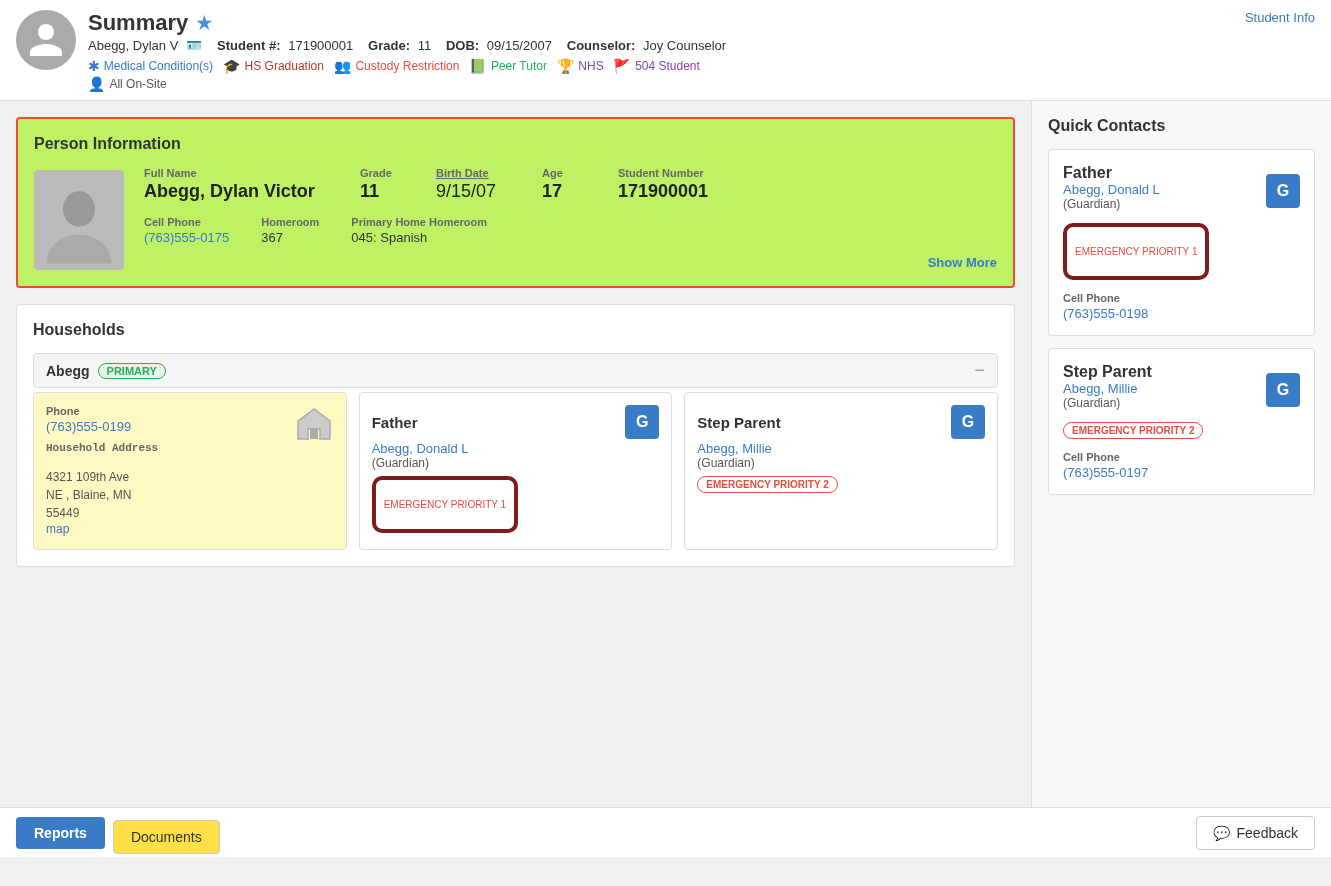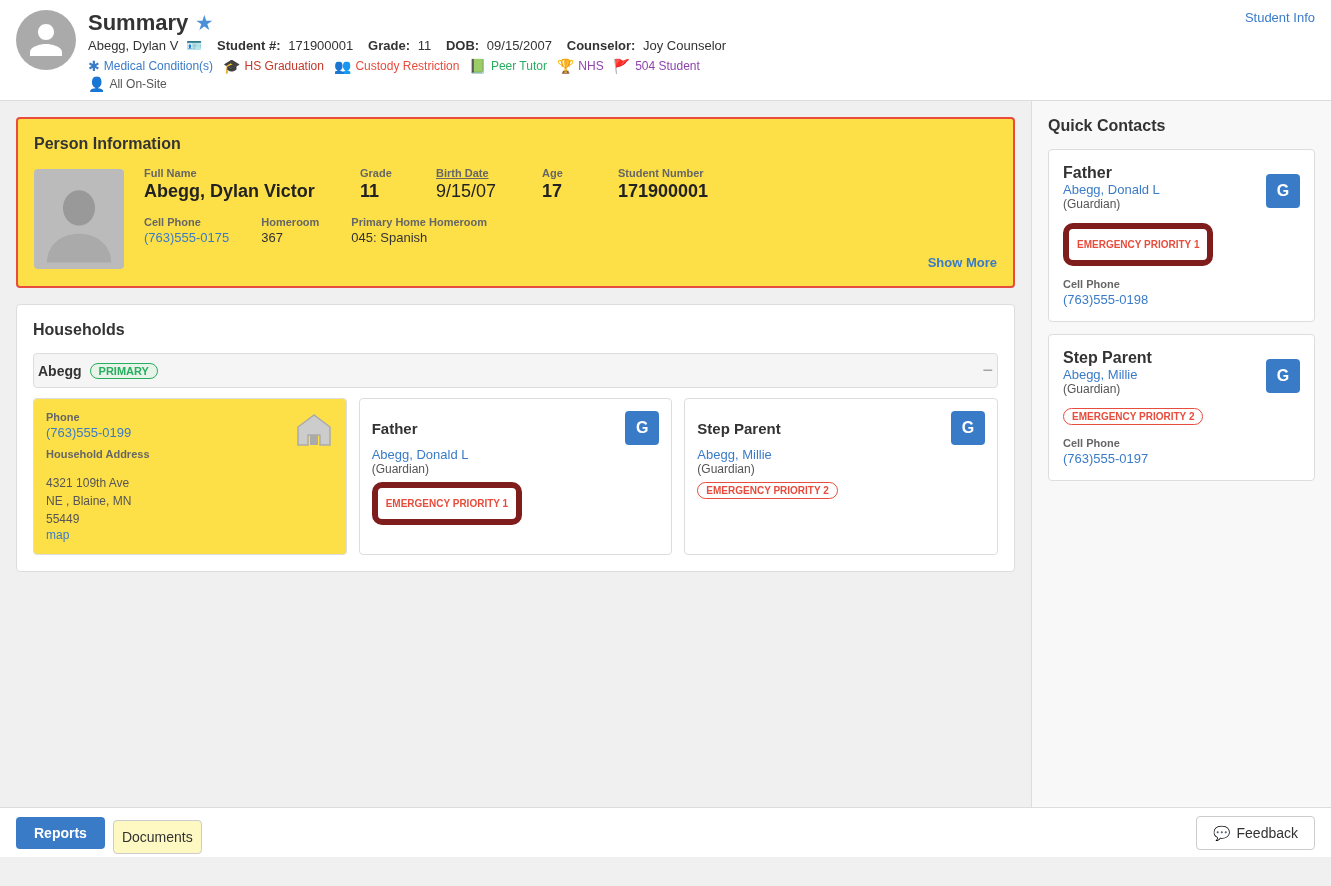--- a/index.html
+++ b/index.html
@@ -26,63 +26,63 @@
     .badge-504 { color: #8e44ad; }
     .badge-onsite { color: #555; }
     .student-info-link { color: #3a7bc8; font-size: 13px; cursor: pointer; text-decoration: none; }
 
     .main-content { display: flex; gap: 0; height: calc(886px - 130px - 50px); }
 
     .left-panel { flex: 1; padding: 16px; overflow-y: auto; }
     .right-panel { width: 300px; background: #f8f8f8; padding: 16px; border-left: 1px solid #ddd; overflow-y: auto; }
 
     
-    .section-card { background: #fde047; border: 2px solid #e74c3c; border-radius: 4px; padding: 16px; margin-bottom: 16px; }
+    .section-card { background: #bef264; border: 2px solid #e74c3c; border-radius: 4px; padding: 16px; margin-bottom: 16px; }
     .section-card-normal { background: #fff; border: 1px solid #ddd; border-radius: 4px; padding: 16px; margin-bottom: 16px; }
     .section-title { font-size: 16px; font-weight: bold; color: #333; margin-bottom: 14px; }
 
-    .person-info-body { display: flex; gap: 20px; align-items: center; }
+    .person-info-body { display: flex; gap: 20px; align-items: flex-end; }
     .person-avatar { width: 90px; height: 100px; background: #bbb; border-radius: 4px; display: flex; align-items: flex-end; justify-content: center; overflow: hidden; flex-shrink: 0; }
     .person-avatar svg { width: 80px; height: 90px; fill: #888; }
 
     .person-details { flex: 1; }
 
     .show-more { text-align: right; margin-top: 10px; color: #3a7bc8; cursor: pointer; font-size: 13px; font-weight: bold; }
-    .household-tab-bar { display: flex; align-items: center; gap: 8px; padding: 6px 4px; background: #f5f5f5; border: 1px solid #ddd; border-radius: 4px; margin-bottom: 10px; }
+    .household-tab-bar { display: flex; align-items: center; gap: 8px; padding: 6px 12px; background: #f5f5f5; border: 1px solid #ddd; border-radius: 4px; margin-bottom: 4px; }
     .primary-badge { background: #e8f4e8; color: #27ae60; border: 1px solid #27ae60; border-radius: 10px; padding: 1px 8px; font-size: 11px; font-weight: 600; }
     .household-minus { color: #999; font-size: 18px; cursor: pointer; }
 
     .household-cards { display: flex; gap: 12px; }
     .household-card { background: #fff; border: 1px solid #ddd; border-radius: 4px; padding: 12px; min-width: 190px; flex: 1; }
-    .household-address-card { background: #fde047; border: 1px solid #ddd; border-radius: 4px; padding: 12px; min-width: 190px; display: flex; justify-content: space-between; align-items: flex-start; flex: 1; }
+    .household-address-card { background: #fef9c3; border: 1px solid #ddd; border-radius: 4px; padding: 12px; min-width: 190px; display: flex; justify-content: space-between; align-items: flex-start; flex: 1; }
     .household-phone-link { color: #3a7bc8; cursor: pointer; font-size: 13px; }
     .household-address-text { font-size: 12px; color: #555; margin-top: 4px; line-height: 1.5; }
     .map-link { color: #3a7bc8; cursor: pointer; font-size: 12px; }
     .house-icon { color: #aaa; font-size: 30px; }
 
     .contact-name-row { display: flex; align-items: center; justify-content: space-between; margin-bottom: 2px; }
     .contact-name { font-size: 15px; font-weight: 700; color: #333; }
     .contact-avatar-g { width: 34px; height: 34px; background: #3a7bc8; border-radius: 4px; display: flex; align-items: center; justify-content: center; color: #fff; font-weight: bold; font-size: 16px; }
     .contact-link { color: #3a7bc8; cursor: pointer; font-size: 13px; }
     .contact-sub { color: #555; font-size: 12px; margin-bottom: 6px; }
-    .emergency-badge { border: 6px solid #7f1d1d; color: #e74c3c; border-radius: 10px; padding: 10px 8px; font-size: 10px; font-weight: 700; display: inline-block; margin-bottom: 4px; }
+    .emergency-badge { border: 4px solid #7f1d1d; color: #e74c3c; border-radius: 10px; padding: 19px 8px; font-size: 10px; font-weight: 400; display: inline-block; margin-bottom: 4px; }
     .emergency-badge-2 { border: 1px solid #e74c3c; color: #e74c3c; border-radius: 10px; padding: 2px 8px; font-size: 10px; font-weight: 600; display: inline-block; margin-bottom: 4px; }
 
     
     .quick-contacts-title { font-size: 16px; font-weight: bold; color: #333; margin-bottom: 14px; }
     .qc-card { background: #fff; border: 1px solid #ddd; border-radius: 4px; padding: 14px; margin-bottom: 12px; }
     .qc-type { font-size: 16px; font-weight: 700; color: #333; }
     .qc-name-link { color: #3a7bc8; cursor: pointer; font-size: 13px; }
     .qc-sub { color: #555; font-size: 12px; margin-bottom: 6px; }
 
     
     .footer { height: 50px; background: #fff; border-top: 1px solid #ddd; display: flex; align-items: center; justify-content: space-between; padding: 0 16px; }
     .footer-left { display: flex; gap: 8px; align-items: center; }
     .btn-reports { background: #3a7bc8; color: #fff; border: none; padding: 8px 18px; border-radius: 4px; cursor: pointer; font-size: 14px; font-weight: 600; }
-    .btn-documents { background: #fef9c3; color: #333; border: 1px solid #ccc; padding: 8px 8px; border-radius: 4px; cursor: pointer; font-size: 14px; margin-top: 9px; }
+    .btn-documents { background: #fde047; color: #333; border: 1px solid #ccc; padding: 8px 17px; border-radius: 4px; cursor: pointer; font-size: 14px; margin-top: 9px; }
     .btn-feedback { background: #fff; color: #333; border: 1px solid #ccc; padding: 8px 16px; border-radius: 4px; cursor: pointer; font-size: 14px; display: flex; align-items: center; gap: 6px; }
   </style>
 </head>
 <body>
 
 <div class="top-header">
   <div class="top-header-left">
     <div class="avatar-placeholder">
       <svg viewBox="0 0 24 24">
           <path d="M12 12c2.7 0 4.8-2.1 4.8-4.8S14.7 2.4 12 2.4 7.2 4.5 7.2 7.2 9.3 12 12 12zm0 2.4c-3.2 0-9.6 1.6-9.6 4.8v2.4h19.2v-2.4c0-3.2-6.4-4.8-9.6-4.8z"></path>
@@ -198,21 +198,21 @@
         <span class="primary-badge">PRIMARY</span>
         <span style="flex:1;"></span>
         <span class="household-minus">−</span>
       </div>
       <div class="household-cards">
 
         <div class="household-address-card">
           <div>
             <div style="font-size:11px;font-weight:600;color:#666;margin-bottom:2px;">Phone</div>
             <div class="household-phone-link">(763)555-0199</div>
-            <div style="font-size:11px;font-weight:600;color:#666;margin-top:8px;margin-bottom:14px;">Household Address</div>
+            <div style="font-size:11px;font-weight:600;color:#666;margin-top:8px;margin-bottom:14px;font-family:Liberation Mono, monospace;">Household Address</div>
             <div class="household-address-text">4321 109th Ave<br>NE , Blaine, MN<br>55449</div>
             <div class="map-link">map</div>
           </div>
           <div class="house-icon">
             <svg width="40" height="36" viewBox="0 0 40 36" fill="none">
               <path d="M20 4L4 16v18h10V24h12v10h10V16L20 4z" fill="#ccc" stroke="#aaa" stroke-width="1.5"></path>
               <rect x="16" y="24" width="8" height="10" fill="#aaa"></rect>
             </svg>
           </div>
         </div>

